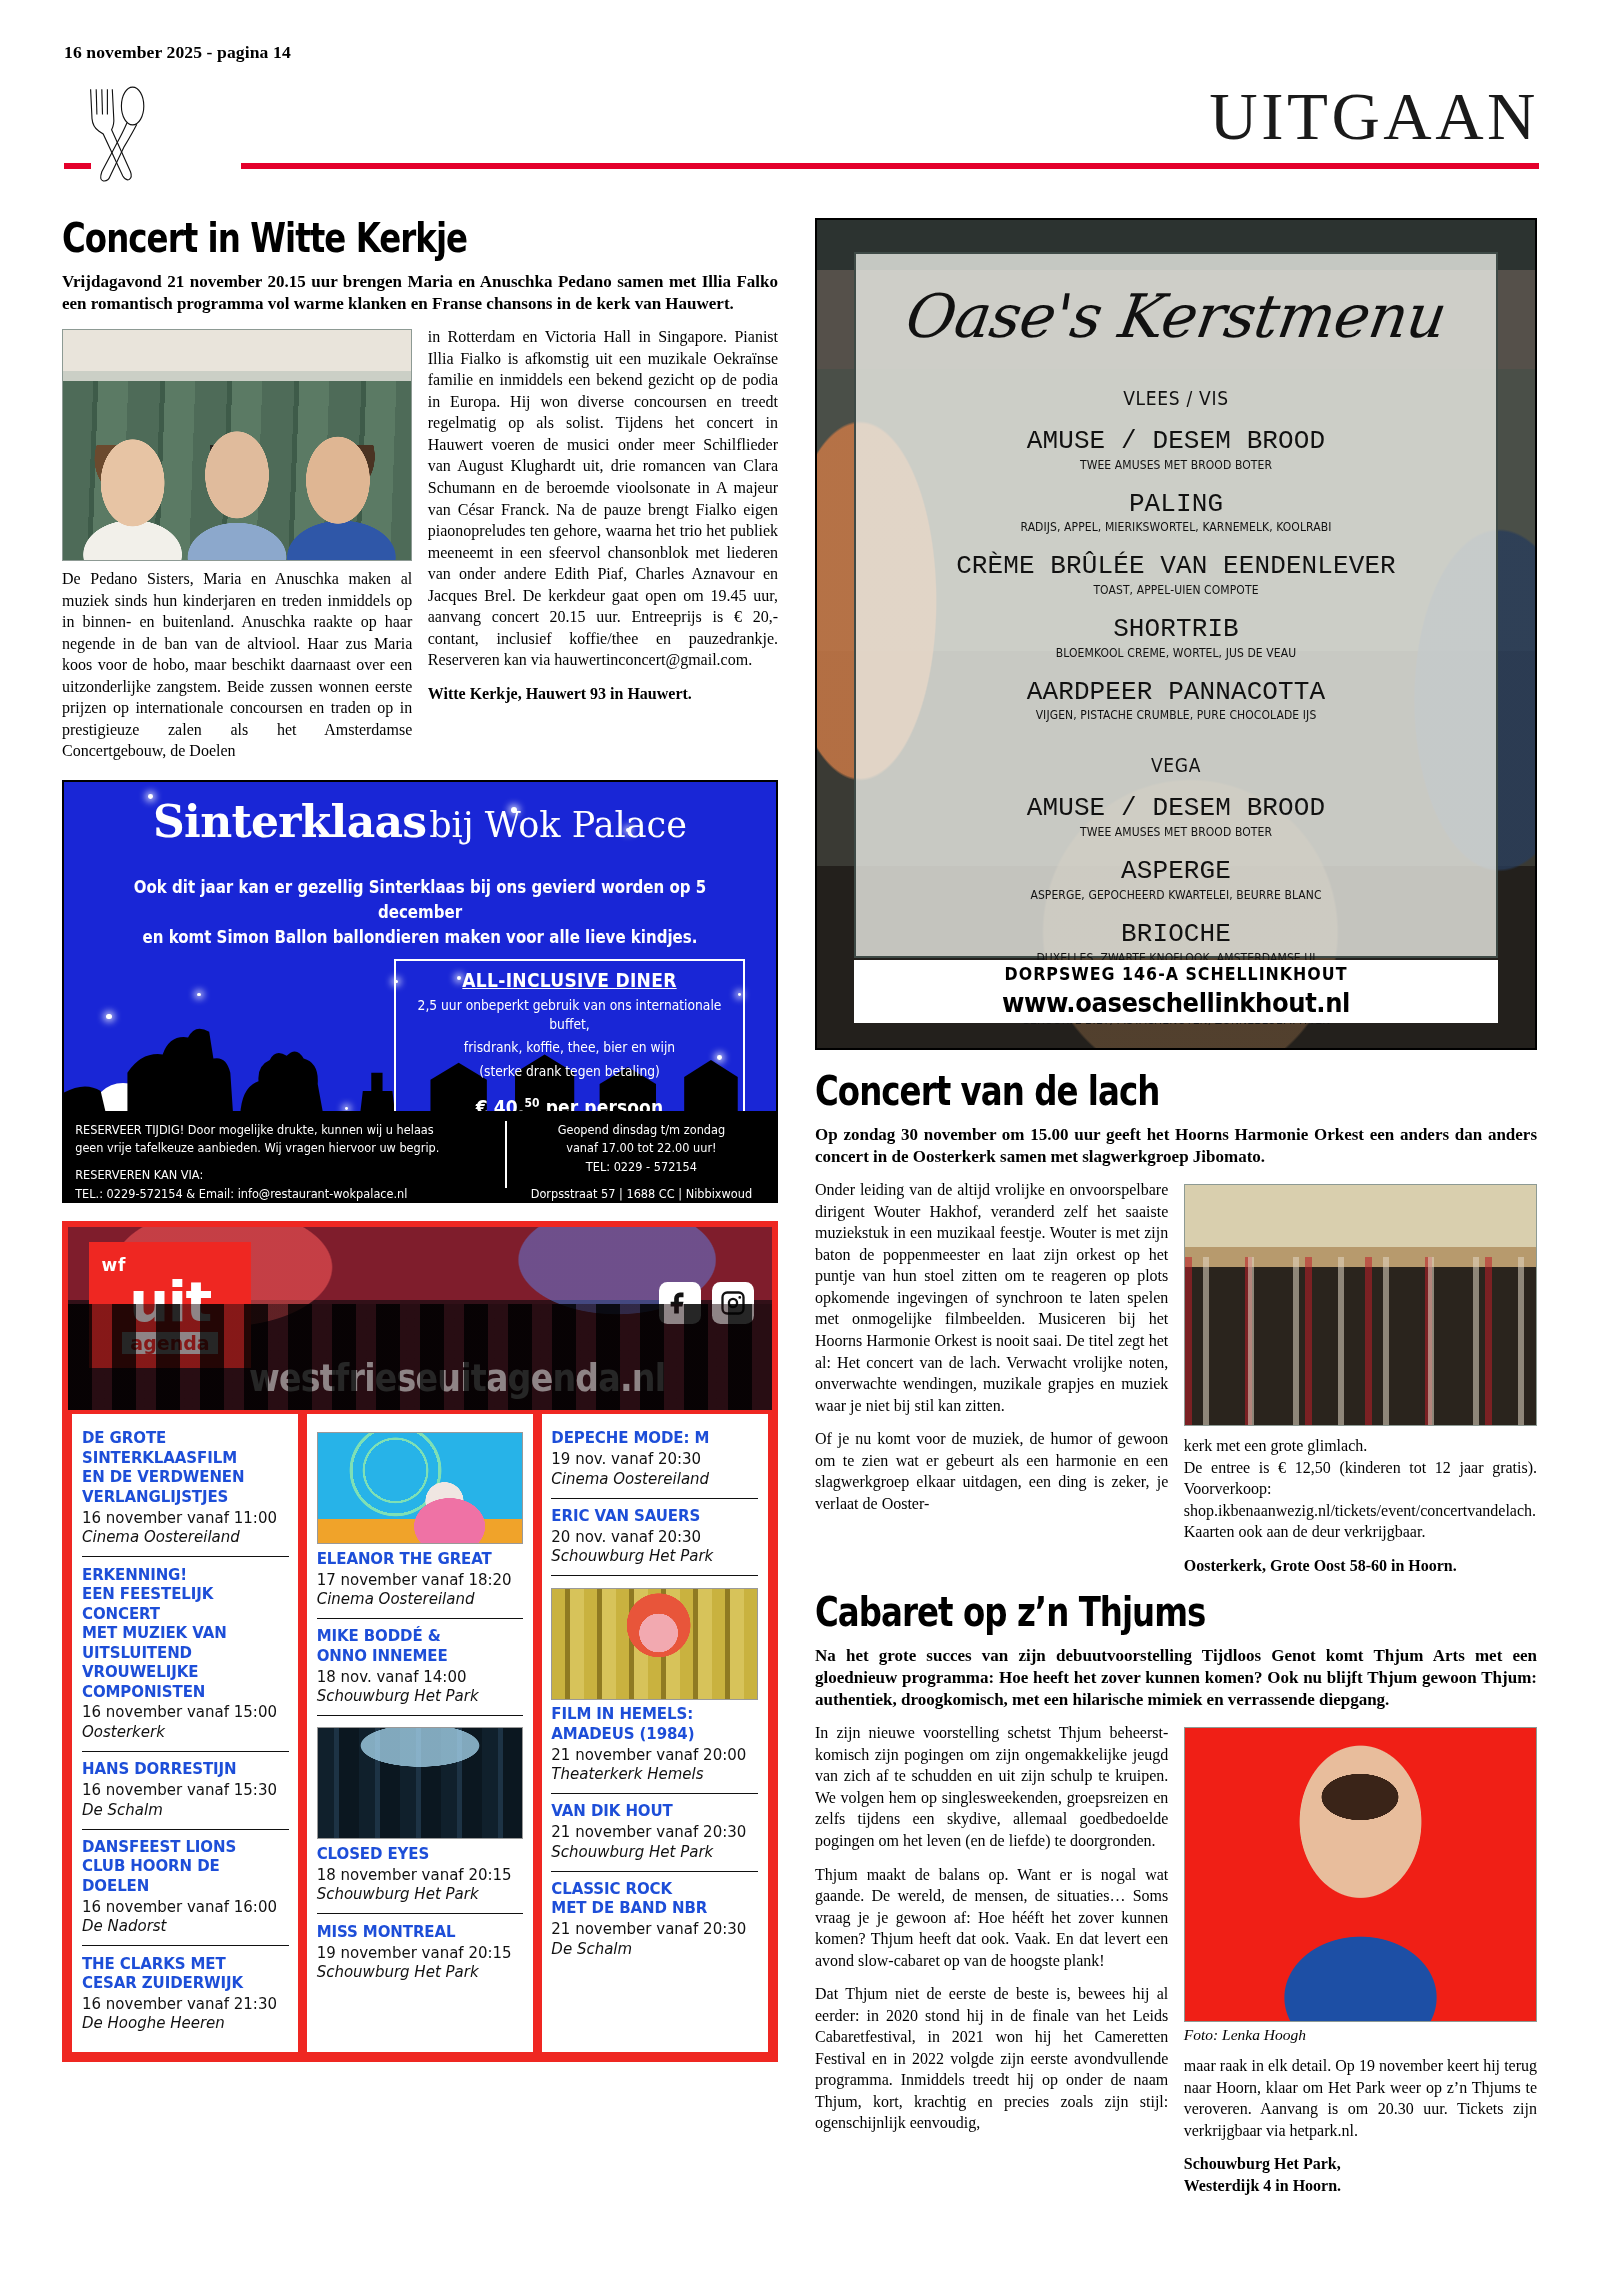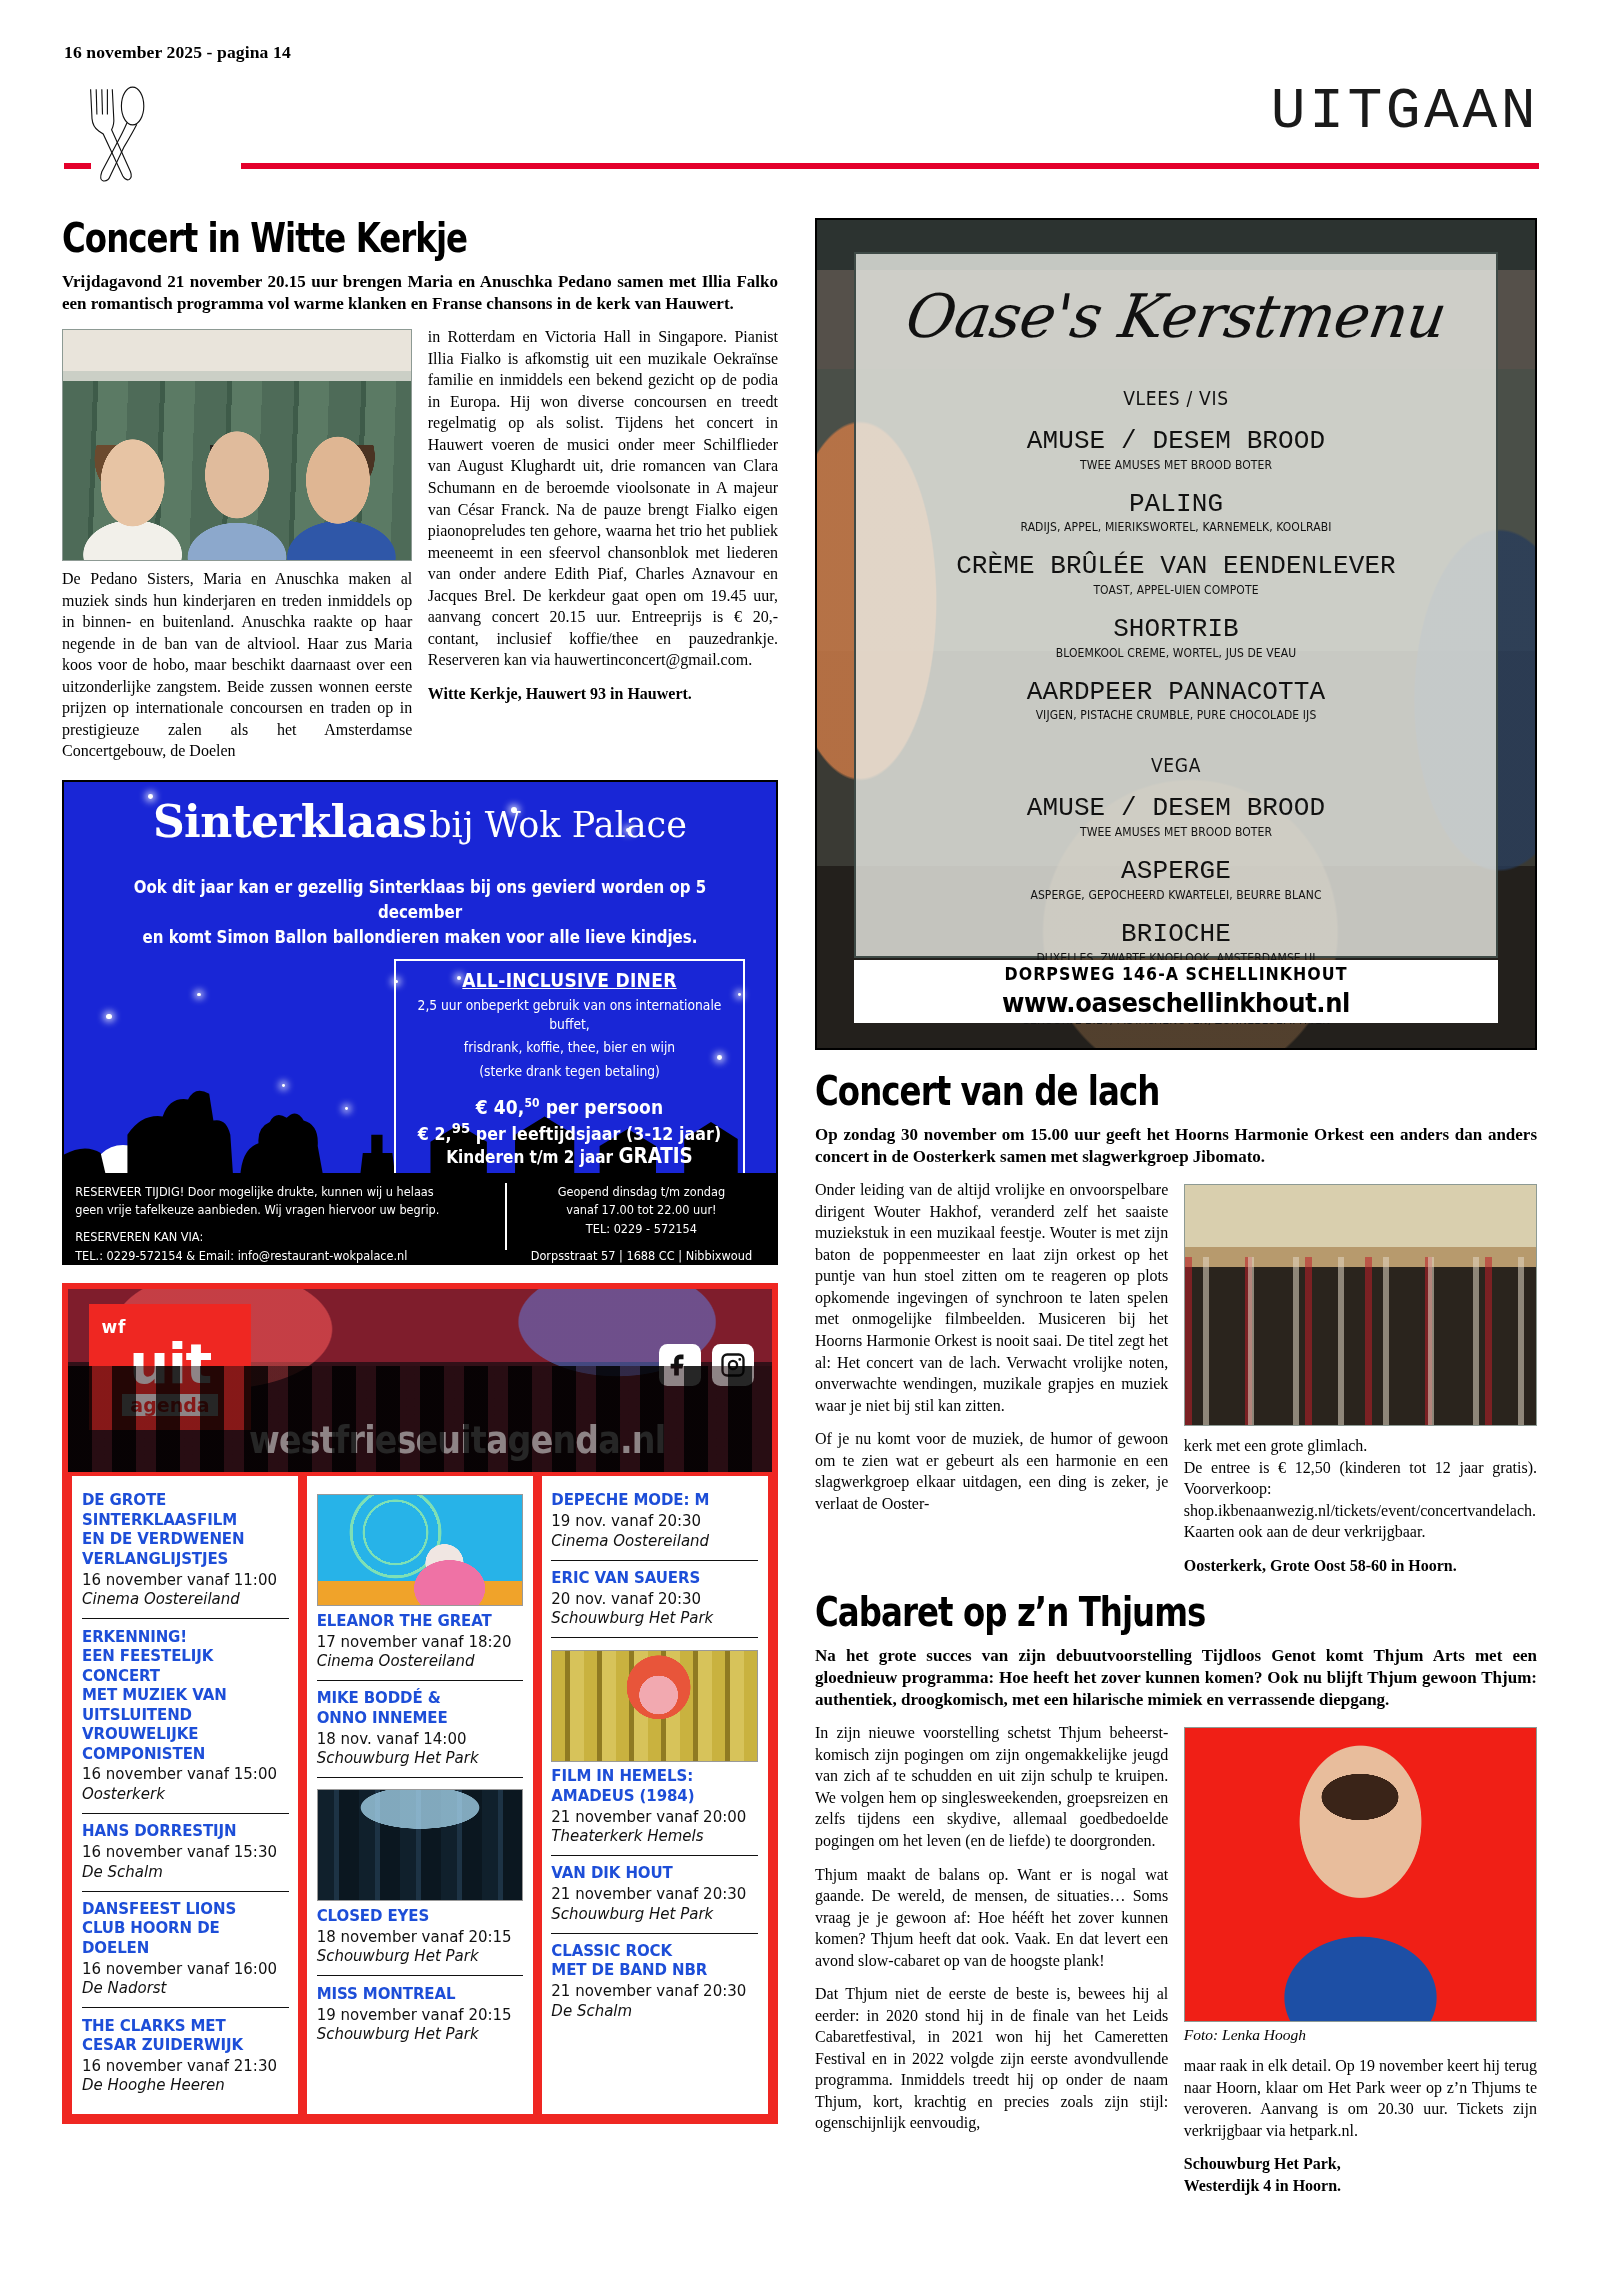--- a/index.html
+++ b/index.html
@@ -13,22 +13,22 @@
   }
   .page { position:absolute; inset:0; }
 
   
   .masthead { position:absolute; left:64px; top:42px; width:1475px; height:162px; }
   .dateline { font-family:"Liberation Serif", serif; font-weight:bold; font-size:17.6px; letter-spacing:0.1px; }
   .mast-row { position:relative; height:126px; margin-top:9.8px; }
   .cutlery { position:absolute; left:7px; top:5.6px; width:91px; height:105px; }
   .uitgaan {
     position:absolute; right:0; top:9.8px;
-    font-family:Liberation Mono, monospace; font-weight:300;
-    font-size:58px; letter-spacing:3.5px; color:#1a1a1a; line-height:1;
+    font-family:Liberation Serif, serif; font-weight:300;
+    font-size:67px; letter-spacing:3.5px; color:#1a1a1a; line-height:1;
   }
   .rule-wrap { position:absolute; left:0; right:0; top:90px; height:6.3px; }
   .rule-stub { position:absolute; left:0; top:0; width:27px; height:6.3px; background:#e4002b; }
   .rule-main { position:absolute; left:177px; right:0; top:0; height:6.3px; background:#e4002b; }
 
   
   .left-col  { position:absolute; left:62px;  top:218px; width:716px; }
   .right-col { position:absolute; left:815px; top:218px; width:722px; }
 
   
@@ -104,21 +104,21 @@
     transform:translateX(-50%);
     background:radial-gradient(ellipse 49px 29.5px at 50% 50%, #3a2418 0 78%, transparent 79%);
   }
   .caption {
     font-family:"Liberation Serif", serif; font-style:italic;
     font-size:15.5px; margin-top:4.2px;
   }
 
   
   .wok-ad {
-    position:relative; width:100%; height:485px; margin-top:18px;
+    position:relative; width:100%; height:423px; margin-top:18px;
     background:#1926d6; border:2.1px solid #000; overflow:hidden;
   }
   .wok-stars { position:absolute; inset:0; }
   .wok-stars i {
     position:absolute; background:#fff; border-radius:50%;
     box-shadow:0 0 7px 2.8px rgba(255,255,255,.75);
   }
   .wok-title {
     position:absolute; left:0; right:0; top:18px; text-align:center;
     color:#fff; line-height:1;

